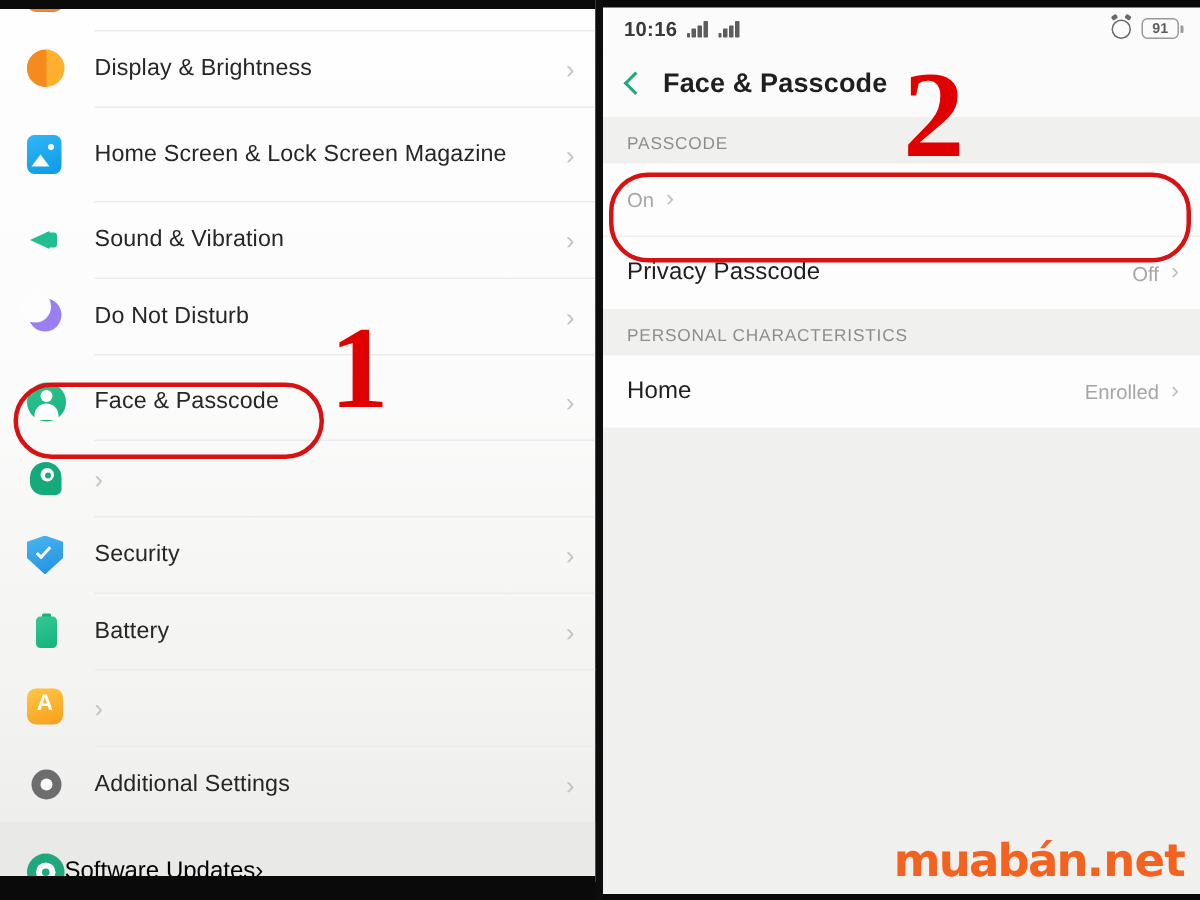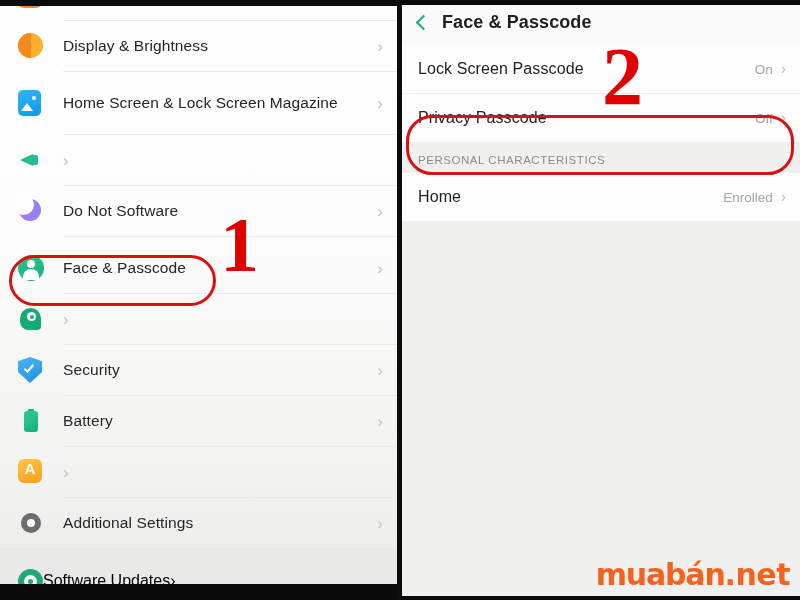--- a/index.html
+++ b/index.html
@@ -444,29 +444,30 @@
     </div>
     <div class="lsep"></div>
 
     <div class="lrow">
       <div class="licon">
         <div class="ic-sound">
             <span class="spk"></span>
             <span class="spkbox"></span>
           </div>
       </div>
+      <div class="ltext">Sound &amp; Vibration</div>
       <div class="lchev">›</div>
     </div>
     <div class="lsep"></div>
 
     <div class="lrow">
       <div class="licon">
         <div class="ic-moon"></div>
       </div>
-      <div class="ltext">Do Not Software</div>
+      <div class="ltext">Do Not Disturb</div>
       <div class="lchev">›</div>
     </div>
     <div class="lsep"></div>
 
     <div style="height:6px"></div>
 
     <div class="lrow">
       <div class="licon">
         <div class="ic-face"></div>
       </div>
@@ -546,29 +547,51 @@
     </div>
 
     <div class="ann-box" style="left:9px; top:255px; width:207px; height:51px;"></div>
     <div class="ann-num" style="left:220px; top:206px; font-size:78px;">1</div>
   </div>
 
   <div class="panel-divider"></div>
 
   <div class="panel-right">
 
+    <div class="statusbar">
+      <span class="sb-time">10:16</span>
+      <span class="sb-signals">
+        <span class="sigbars">
+            <i></i>
+            <i></i>
+            <i></i>
+            <i></i>
+          </span>
+        <span class="sigbars">
+            <i></i>
+            <i></i>
+            <i></i>
+            <i></i>
+          </span>
+      </span>
+      <span class="sb-spacer"></span>
+      <span class="sb-right">
+        <span class="alarm-icon"></span>
+        <span class="batt-badge">91</span>
+      </span>
+    </div>
 
     <div class="navbar">
       <span class="back-chevron"></span>
       <span class="nav-title">Face &amp; Passcode</span>
     </div>
 
+    <div class="sec-header">PASSCODE</div>
 
     <div class="rrow">
-      <span class="rlabel">Lock Screen Passcode</span>
       <span class="rvalue">On</span>
       <span class="rchev">›</span>
     </div>
     <div class="rsep"></div>
 
     <div class="rrow">
       <span class="rlabel">Privacy Passcode</span>
       <span class="rvalue">Off</span>
       <span class="rchev">›</span>
     </div>

